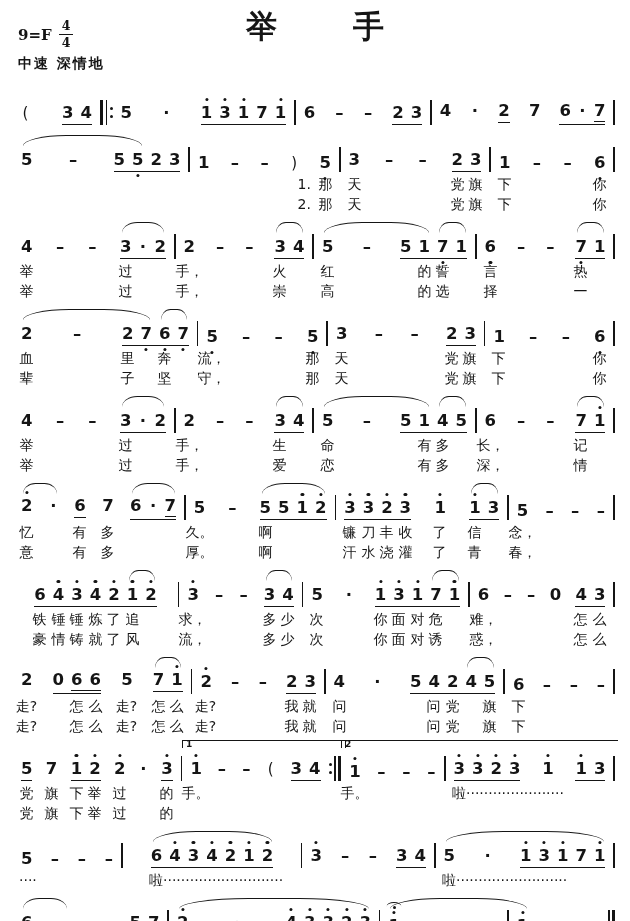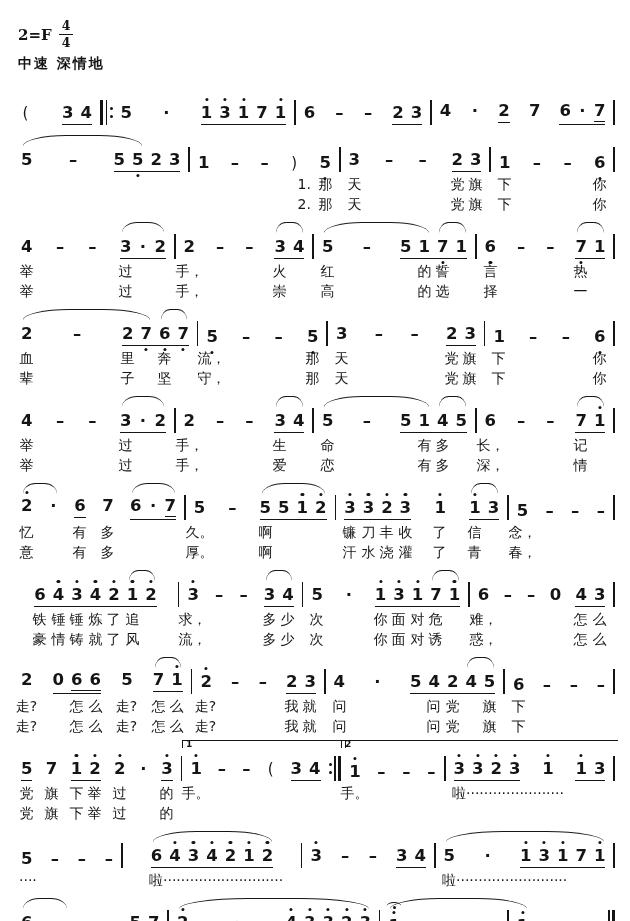--- a/index.html
+++ b/index.html
@@ -45,26 +45,27 @@
   .syl{position:absolute;top:1px;white-space:pre;}
   .lineblock{margin-bottom:5px;}
 </style>
 </head>
 <body>
 
 <div class="page">
 
   <div class="hdr">
     <div class="keysig">
-      <span>2=F</span>
+      <span>9=F</span>
       <span class="frac">
         <span class="ft">4</span>
         <span>4</span>
       </span>
     </div>
+    <div class="songtitle">举手</div>
     <div class="tempo">中速  深情地</div>
   </div>
 
   <div class="score">
       <div class="lineblock">
         <div class="sysline">
           <div class="measure" style="flex-grow: 3;">
             <span class="tok paren">(</span>
             <span class="beam">
               <span class="tok">3</span>

